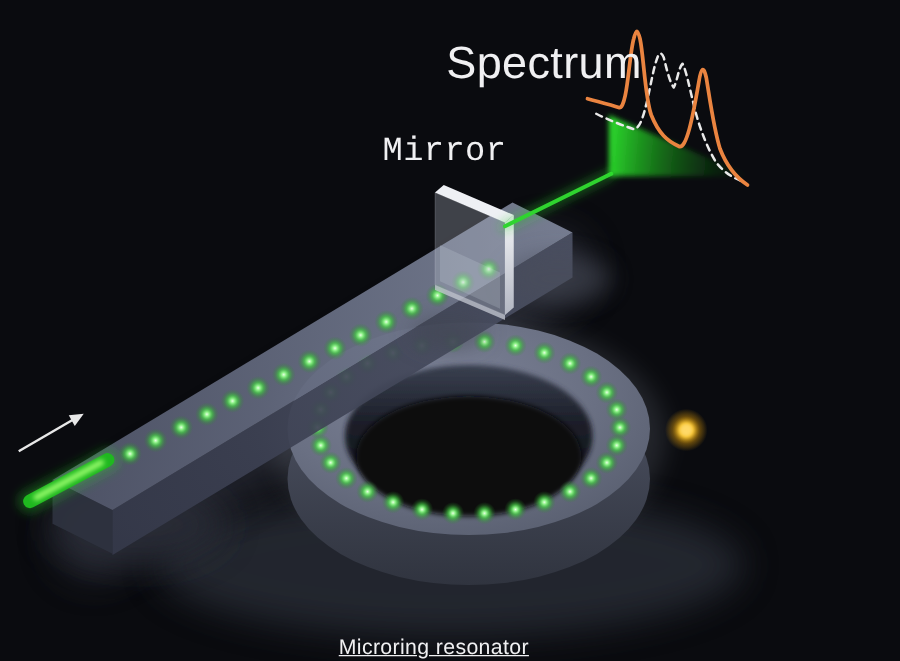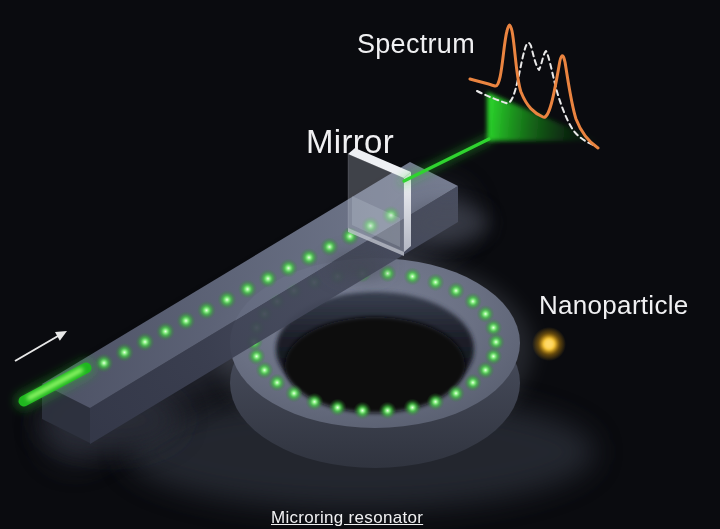--- a/index.html
+++ b/index.html
@@ -7,22 +7,22 @@
     position:relative;width:720px;height:529px;overflow:hidden;
     background:#0a0b0f;
     font-family:"Liberation Sans", sans-serif;
   }
   svg{position:absolute;left:0;top:0;}
   .label{
     position:absolute;color:#f0f0f2;letter-spacing:.3px;
     font-family:"Liberation Sans", sans-serif;
     white-space:nowrap;user-select:none;
   }
-  .label-spectrum{left:357px;top:29px;font-size:27px;}
-  .label-mirror{left:306px;top:123px;font-size:33px;}
+  .label-spectrum{left:357px;top:29px;font-size:36px;}
+  .label-mirror{left:306px;top:107px;font-size:27px;font-family:Liberation Mono, monospace;}
   .label-light{left:13px;top:423px;font-size:31px;}
   .label-nanoparticle{left:539px;top:290px;font-size:26px;}
   .label-microring{left:271px;top:508px;font-size:17px;text-decoration:underline;}
 </style>
 </head>
 <body>
 
 <div class="stage">
 
 <svg width="720" height="529" viewBox="0 0 720 529">
@@ -191,16 +191,15 @@
   </g>
 
   <g>
     <circle cx="549" cy="344" r="17" fill="url(#npGrad)"></circle>
     <circle cx="549" cy="344" r="5.5" fill="#ffd966" filter="url(#b2)"></circle>
   </g>
 </svg>
 
 <div class="label label-spectrum">Spectrum</div>
 <div class="label label-mirror">Mirror</div>
-<div class="label label-nanoparticle">Nanoparticle</div>
 <div class="label label-microring">Microring resonator</div>
 
 </div>
 
 </body></html>

